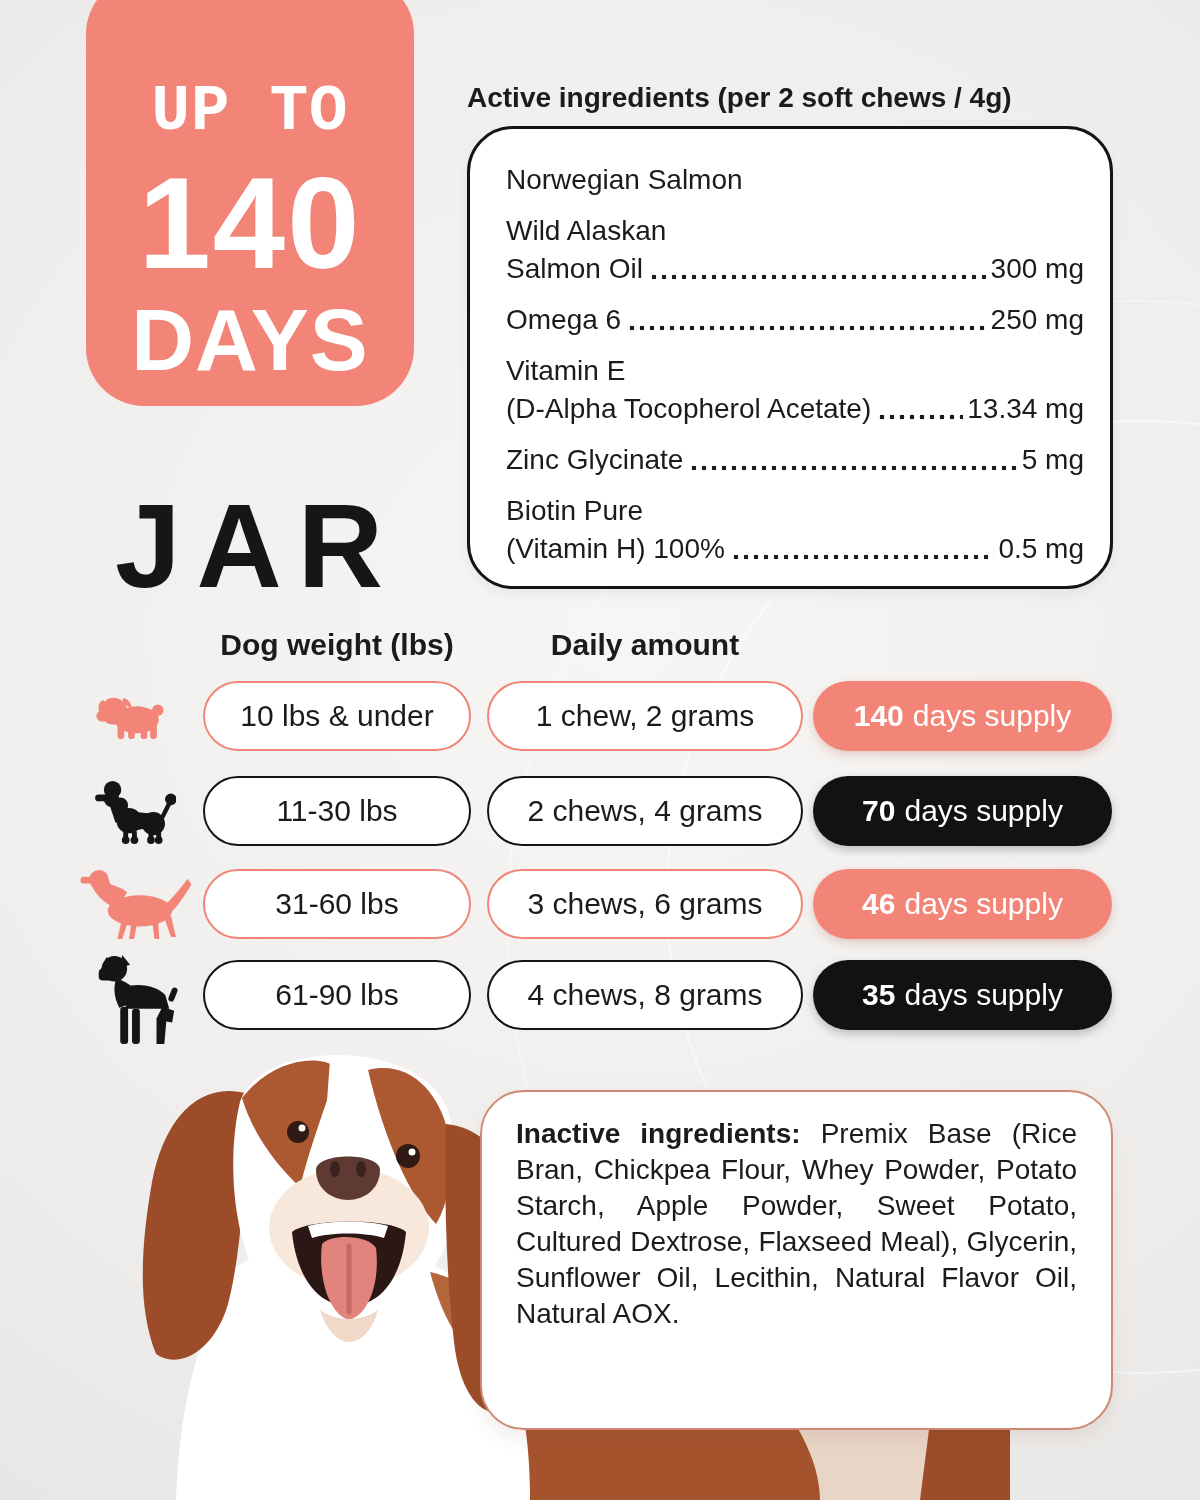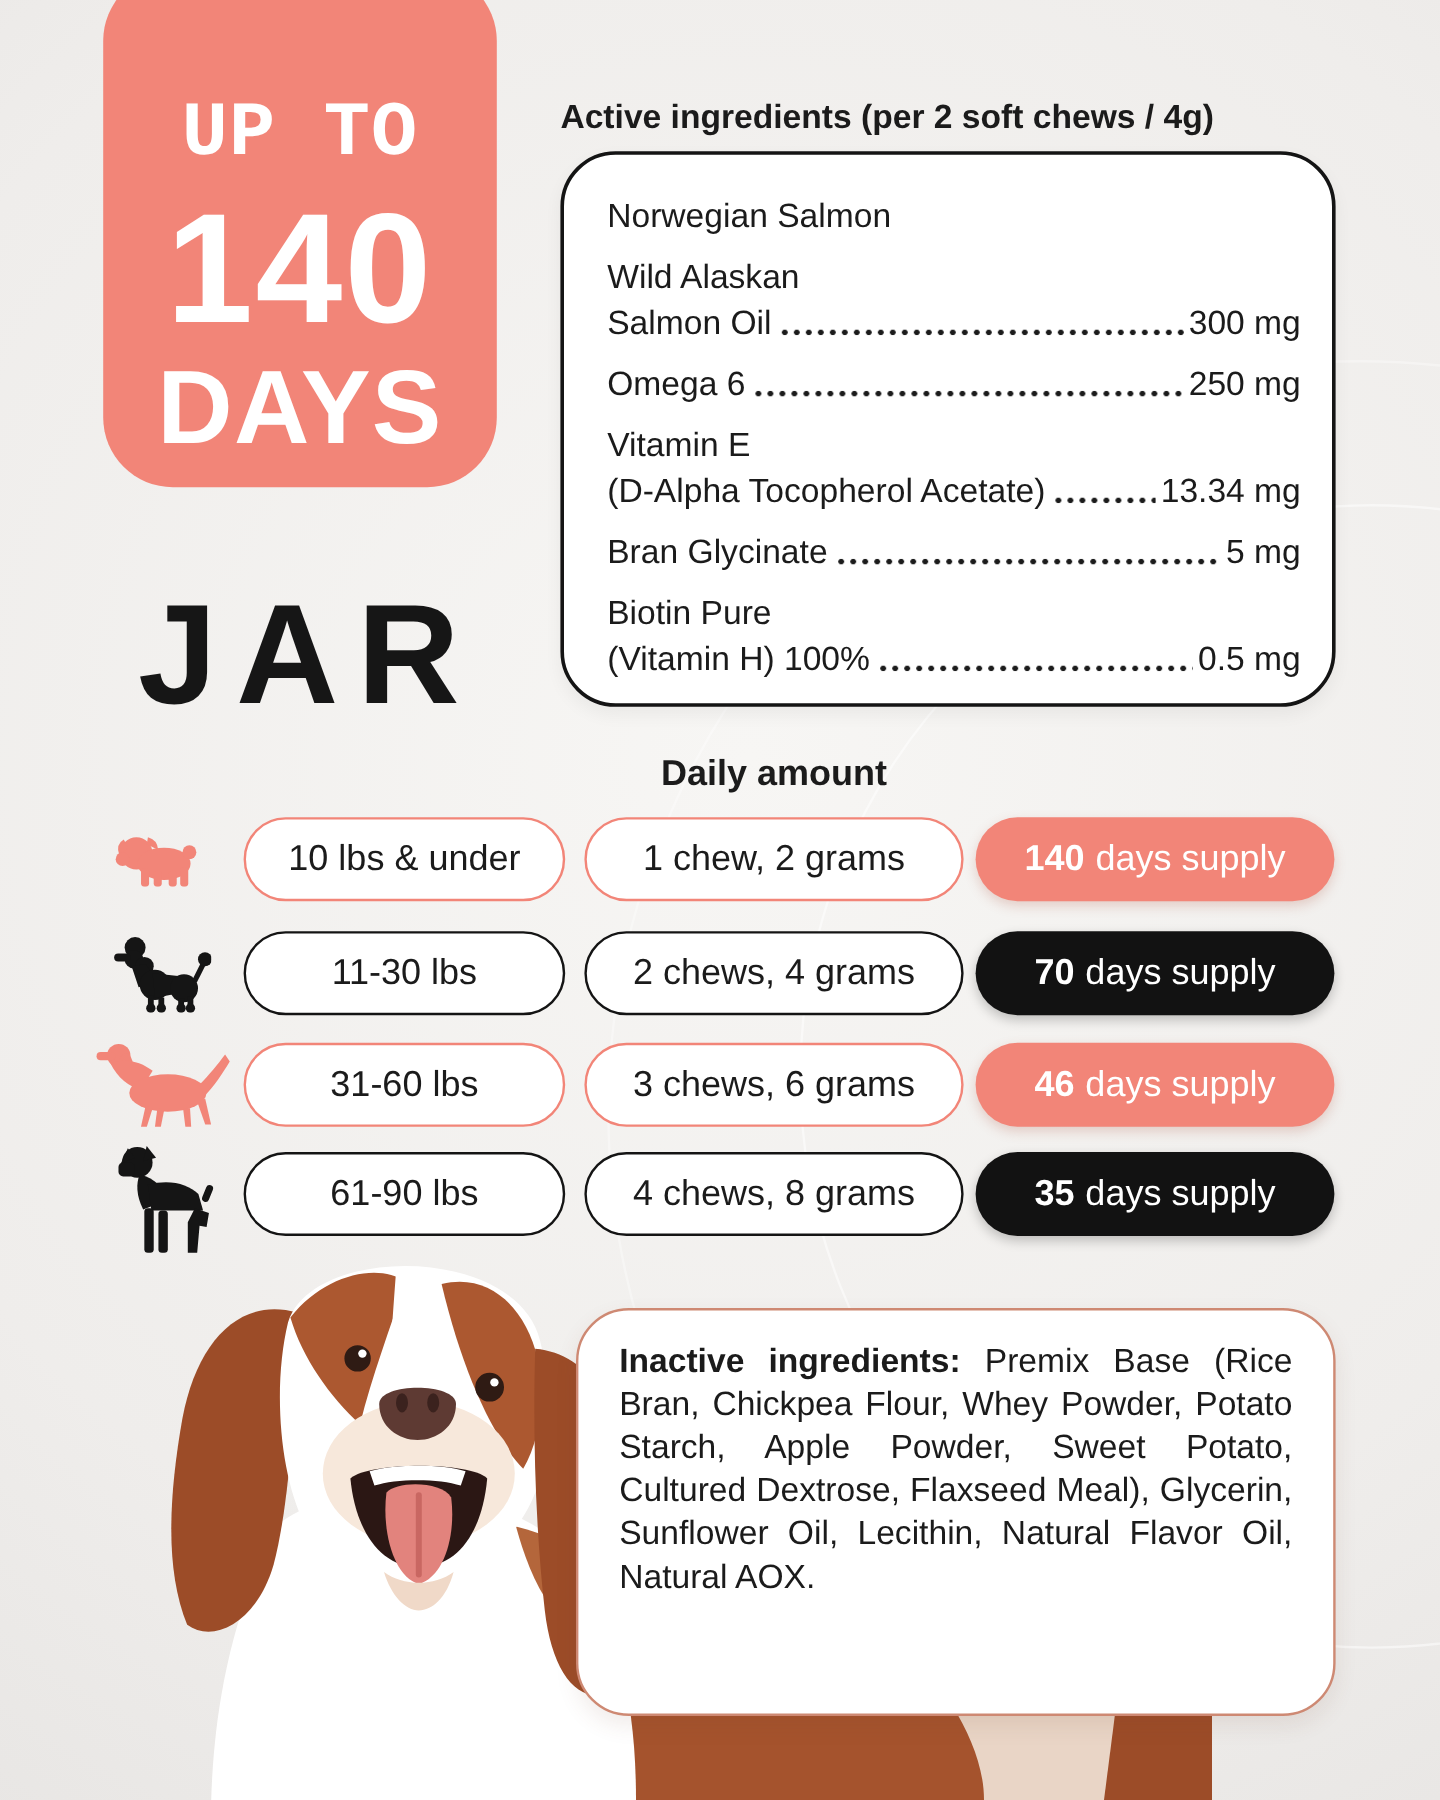--- a/index.html
+++ b/index.html
@@ -99,35 +99,36 @@
     <div class="ing">
       <div class="ing-line nm">Vitamin E</div>
       <div class="ing-row">
         <span class="nm">(D-Alpha Tocopherol Acetate)</span>
         <span class="leader"></span>
         <span class="ing-val">13.34 mg</span>
       </div>
     </div>
     <div class="ing">
       <div class="ing-row">
-        <span class="nm">Bran Glycinate</span>
+        <span class="nm">Zinc Glycinate</span>
         <span class="leader"></span>
         <span class="ing-val">5 mg</span>
       </div>
     </div>
     <div class="ing">
       <div class="ing-line nm">Biotin Pure</div>
       <div class="ing-row">
         <span class="nm">(Vitamin H) 100%</span>
         <span class="leader"></span>
         <span class="ing-val">0.5 mg</span>
       </div>
     </div>
   </div>
 
+  <span class="th th1">Dog weight (lbs)</span>
   <span class="th th2">Daily amount</span>
 
   <div class="row r1">
     <svg class="dogicon c-salmon" style="left:93px;top:10px" width="74" height="48" viewBox="0 0 76 50">
       <g fill="currentColor">
         <circle cx="21" cy="21" r="14"></circle>
           <path d="M10 9 Q3 13 6 22 L14 16 Z"></path>
           <path d="M31 7 Q39 9 40 18 L30 13 Z"></path>
         <circle cx="9" cy="26" r="6"></circle>
           <ellipse cx="45" cy="30" rx="23" ry="14"></ellipse>

